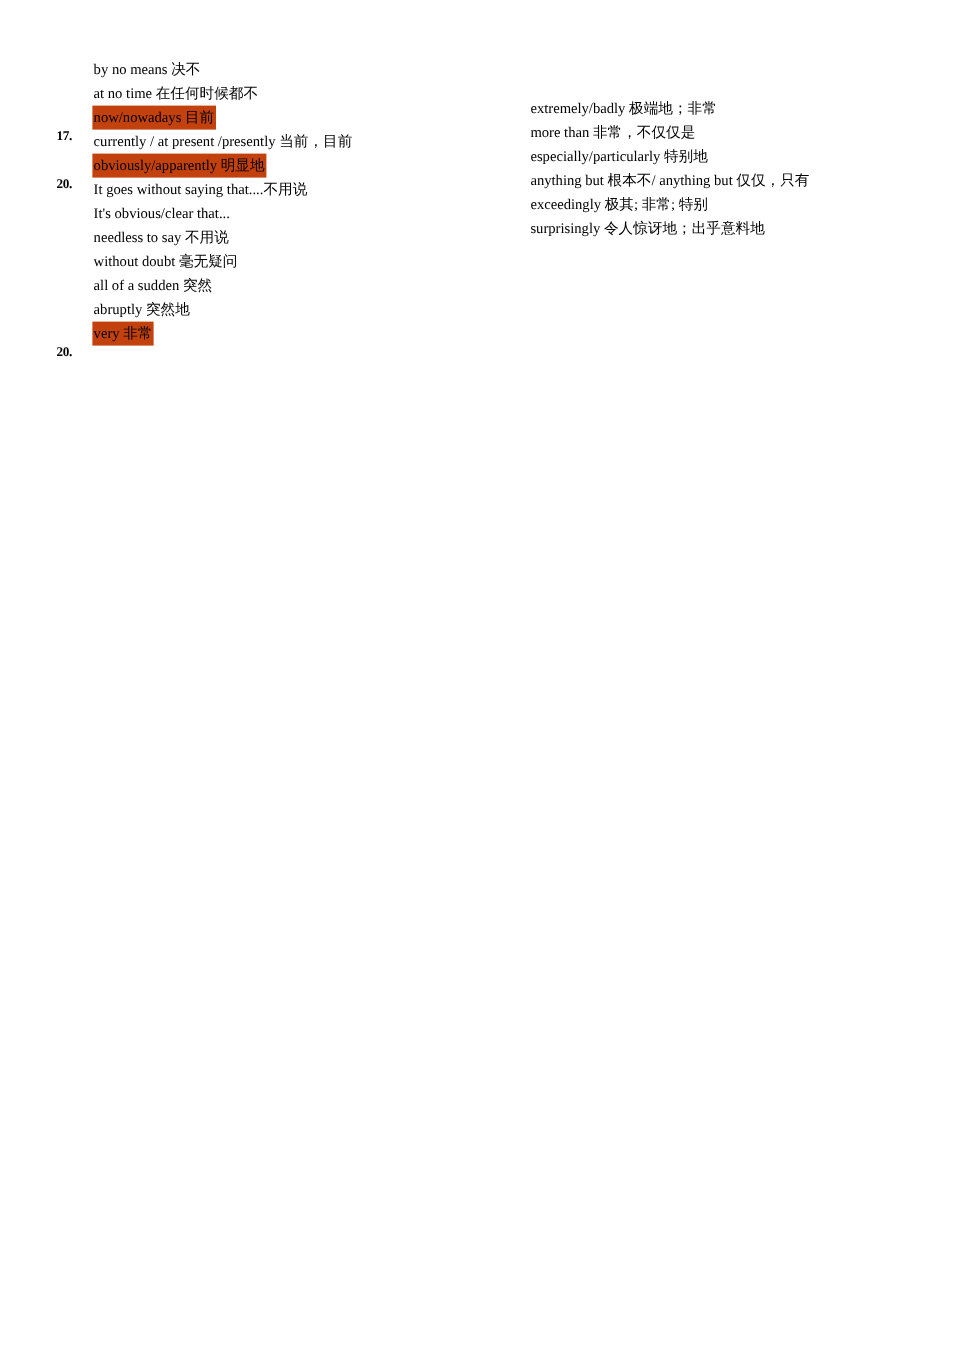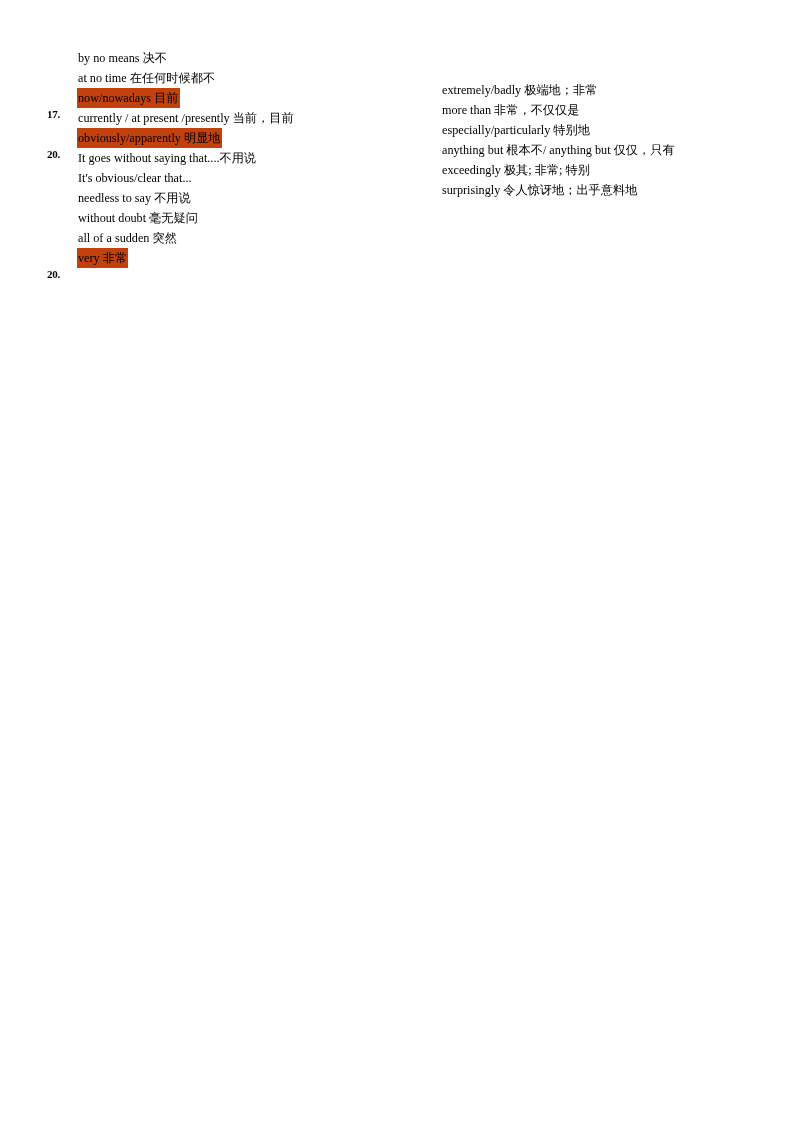--- a/index.html
+++ b/index.html
@@ -74,20 +74,21 @@
       <div class="vline"><span class="vtext">by no means  决不</span></div>
       <div class="vline"><span class="vtext">at no time  在任何时候都不</span></div>
       <div class="vline"><span class="vnum">17.</span><span class="vtext hl">now/nowadays  目前</span></div>
       <div class="vline"><span class="vtext">currently / at present /presently  当前，目前</span></div>
       <div class="vline"><span class="vnum">20.</span><span class="vtext hl">obviously/apparently  明显地</span></div>
       <div class="vline"><span class="vtext">It goes without saying that....不用说</span></div>
       <div class="vline"><span class="vtext">It's obvious/clear  that...</span></div>
       <div class="vline"><span class="vtext">needless to say 不用说</span></div>
       <div class="vline"><span class="vtext">without doubt 毫无疑问</span></div>
       <div class="vline"><span class="vtext">all of a sudden  突然</span></div>
+      <div class="vline"><span class="vtext">abruptly 突然地</span></div>
       <div class="vline"><span class="vnum">20.</span><span class="vtext hl">very 非常</span></div>
     </div>
 
   <div class="col col-right">
       <div class="vline"><span class="vtext">extremely/badly  极端地；非常</span></div>
       <div class="vline"><span class="vtext">more than  非常，不仅仅是</span></div>
       <div class="vline"><span class="vtext">especially/particularly   特别地</span></div>
       <div class="vline"><span class="vtext">anything but  根本不/ anything but  仅仅，只有</span></div>
       <div class="vline"><span class="vtext">exceedingly   极其; 非常; 特别</span></div>
       <div class="vline"><span class="vtext">surprisingly  令人惊讶地；出乎意料地</span></div>

